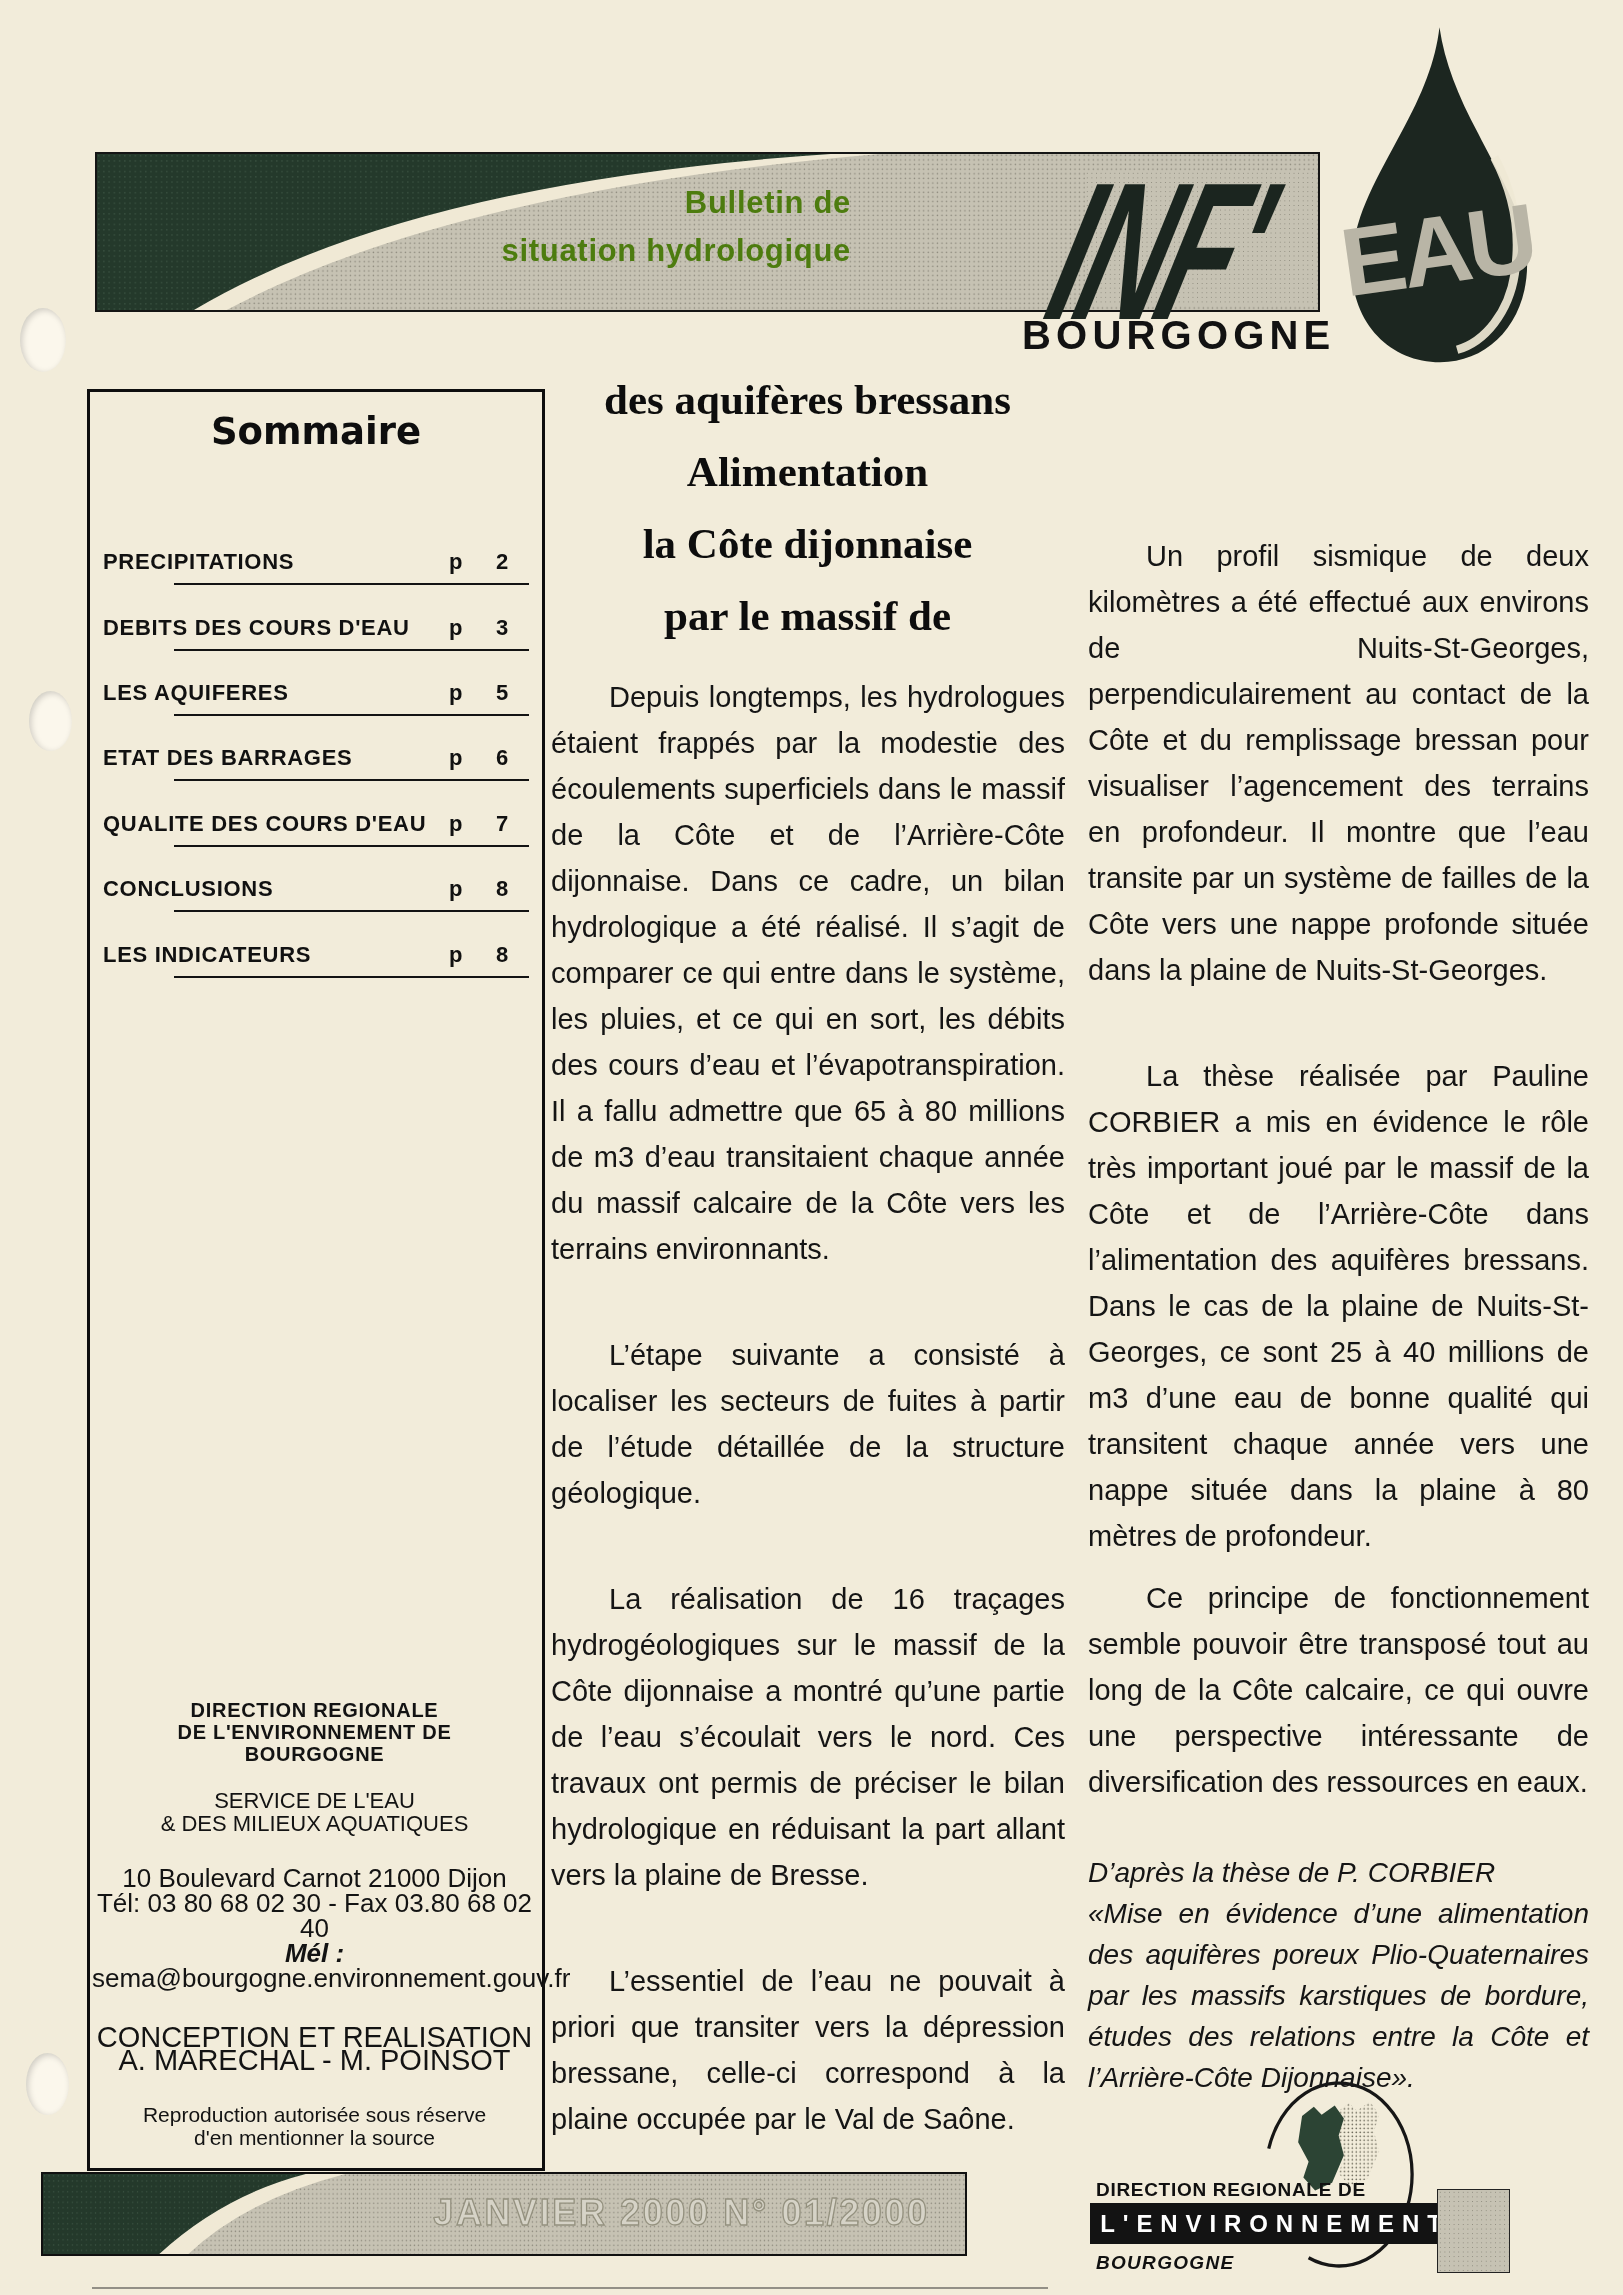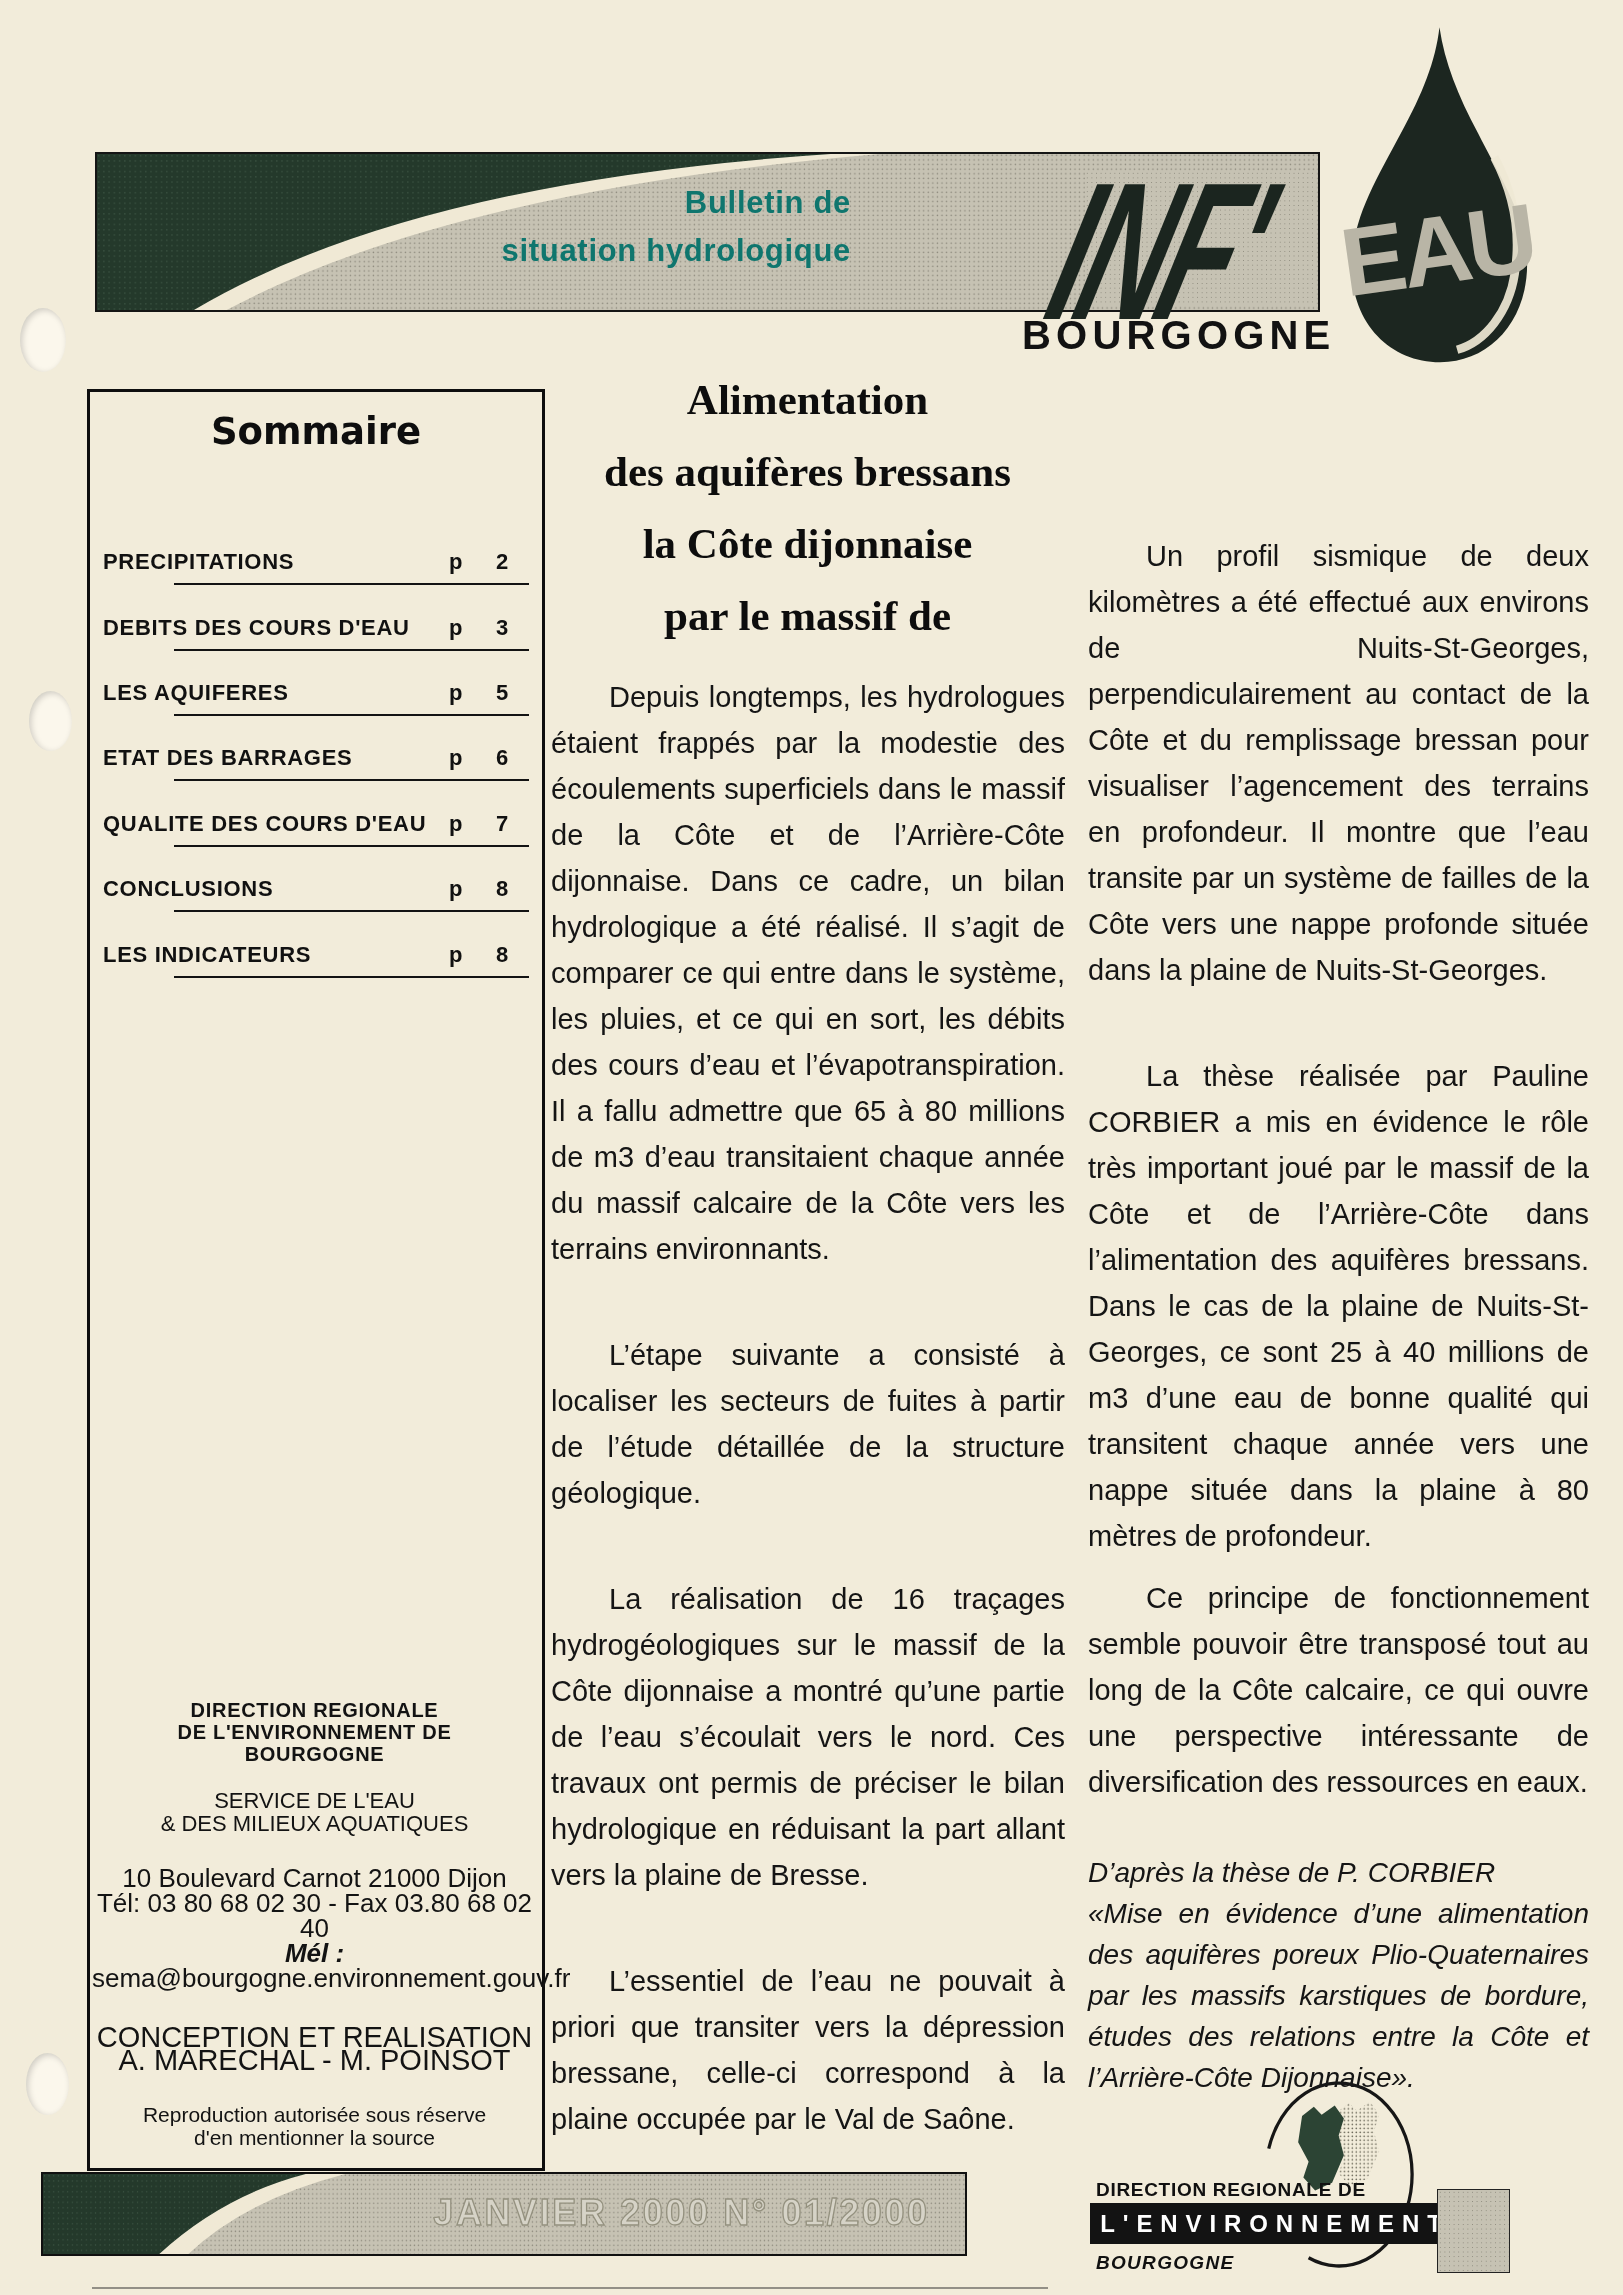--- a/index.html
+++ b/index.html
@@ -14,21 +14,21 @@
   .ht{
     background-color:#c6c2b3;
     background-image:radial-gradient(#8d8a7d 0.7px, transparent 0.9px);
     background-size:4.6px 4.6px;
   }
   
   .banner{left:95px;top:152px;width:1225px;height:160px;border:2.6px solid #151515;}
   .banner svg{position:absolute;left:0;top:0;width:100%;height:100%;}
   .banner-title{
     position:absolute;right:467px;top:25px;text-align:right;
-    font-weight:bold;font-size:31px;line-height:48px;color:#0f766e;letter-spacing:0.7px;
+    font-weight:bold;font-size:31px;line-height:48px;color:#4d7c0f;letter-spacing:0.7px;
   }
   .inf-panel{left:1085px;top:171px;width:230px;height:135px;}
   .inf-text{
     position:absolute;left:2.6px;top:-17px;white-space:nowrap;
     font-size:196px;line-height:1;font-style:italic;font-weight:bold;
     letter-spacing:-7.9px;color:#1b251f;
     transform:skewX(-16deg) scaleX(0.60);transform-origin:left top;
   }
   .droplet{left:1323px;top:23px;width:229px;height:344px;}
   .bourgogne{left:1022px;top:313px;font-size:40px;font-weight:bold;letter-spacing:5.2px;color:#121212;}
@@ -186,22 +186,22 @@
     <div class="imp-addr" style="margin-top:0">Tél: 03 80 68 02 30 - Fax 03.80 68 02 40</div>
     <div class="imp-addr imp-mel" style="margin-top:0">Mél :</div>
     <div class="imp-addr" style="margin-top:0">sema@bourgogne.environnement.gouv.fr</div>
     <div class="imp-cred">CONCEPTION ET REALISATION</div>
     <div class="imp-cred" style="margin-top:0">A. MARECHAL - M. POINSOT</div>
     <div class="imp-note">Reproduction autorisée sous réserve</div>
     <div class="imp-note" style="margin-top:0">d'en mentionner la source</div>
   </div>
 
   <div class="abs art-title">
+    <div>des aquifères bressans</div>
     <div>Alimentation</div>
-    <div>des aquifères bressans</div>
     <div>la Côte dijonnaise</div>
     <div>par le massif de</div>
   </div>
 
   <div class="abs col col1">
     <p>Depuis longtemps, les hydrologues étaient frappés par la modestie des écoulements superficiels dans le massif de la Côte et de l’Arrière-Côte dijonnaise. Dans ce cadre, un bilan hydrologique a été réalisé. Il s’agit de comparer ce qui entre dans le système, les pluies, et ce qui en sort, les débits des cours d’eau et l’évapotranspiration. Il a fallu admettre que 65 à 80 millions de m3 d’eau transitaient chaque année du massif calcaire de la Côte vers les terrains environnants.</p>
     <p>L’étape suivante a consisté à localiser les secteurs de fuites à partir de l’étude détaillée de la structure géologique.</p>
     <p>La réalisation de 16 traçages hydrogéologiques sur le massif de la Côte dijonnaise a montré qu’une partie de l’eau s’écoulait vers le nord. Ces travaux ont permis de préciser le bilan hydrologique en réduisant la part allant vers la plaine de Bresse.</p>
     <p>L’essentiel de l’eau ne pouvait à priori que transiter vers la dépression bressane, celle-ci correspond à la plaine occupée par le Val de Saône.</p>
   </div>

